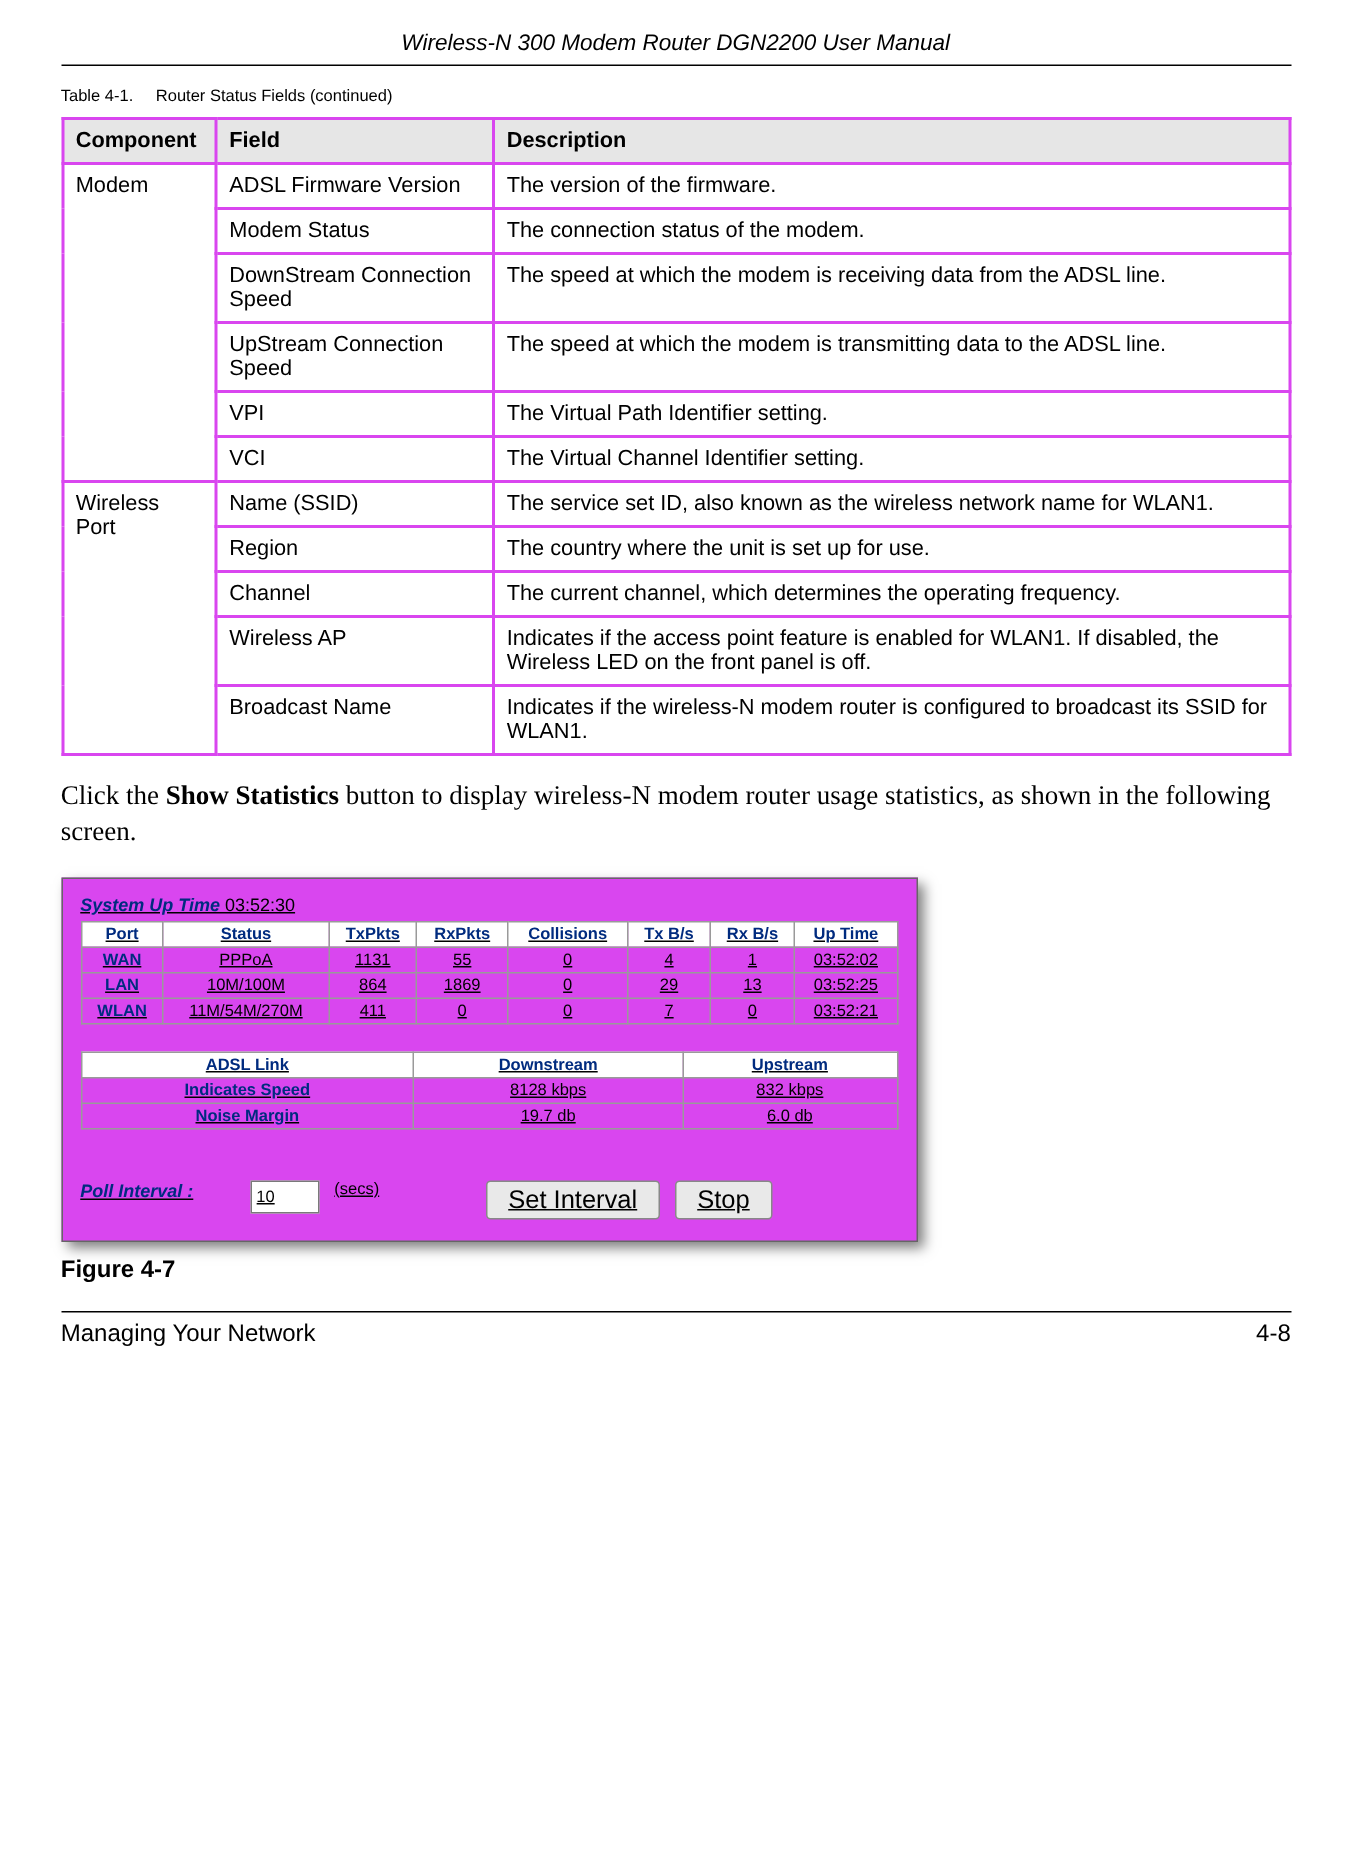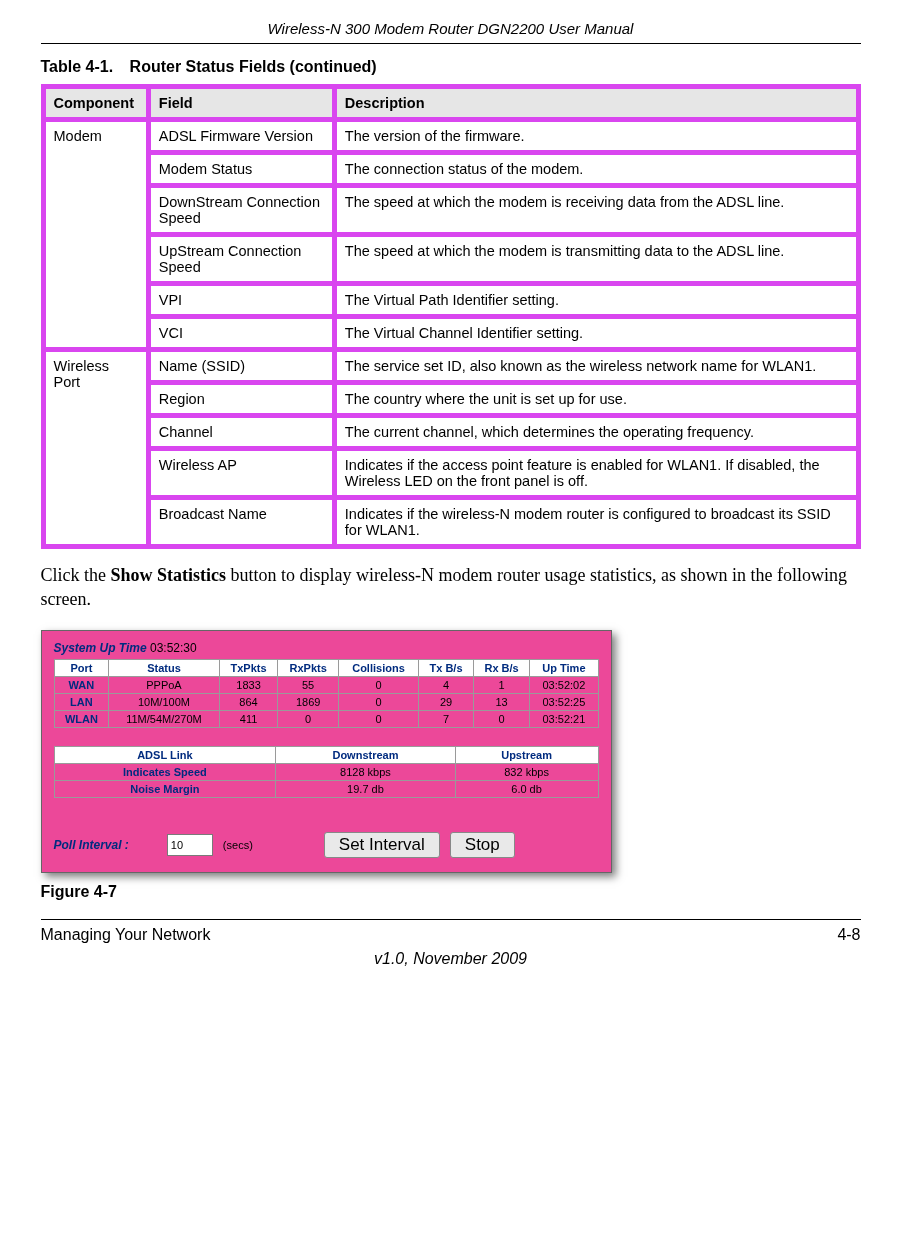--- a/index.html
+++ b/index.html
@@ -16,58 +16,59 @@
   }
   .running-header {
     font-style: italic;
     text-align: center;
     font-size: 15px;
     border-bottom: 1.5px solid #000;
     padding-bottom: 6px;
     margin-bottom: 14px;
   }
   .table-caption {
-    font-weight: bold;
-    font-size: 16px;
+    font-weight: normal;
+    font-size: 11px;
     margin-bottom: 8px;
   }
   .table-caption .tabno {
     margin-right: 12px;
   }
   table.status {
     border-collapse: collapse;
     width: 100%;
     font-size: 14.5px;
     margin-bottom: 14px;
   }
   table.status th, table.status td {
-    border: 5px solid #d946ef;
+    border: 2px solid #d946ef;
     padding: 6px 8px;
     text-align: left;
     vertical-align: top;
   }
   table.status th {
     background: #e6e6e6;
     font-weight: bold;
   }
   .bodytext {
     font-family: "Times New Roman", Times, serif;
     font-size: 18px;
     line-height: 1.35;
     margin: 12px 0 18px 0;
   }
   
   .stats-panel {
     width: 545px;
     border: 1px solid #666;
     padding: 10px 12px 14px 12px;
-    background: #ec4899;
+    background: #d946ef;
     font-family: Tahoma, Arial, sans-serif;
     font-size: 11px;
     box-shadow: 4px 4px 8px rgba(0,0,0,0.5);
+    text-decoration: underline;
   }
   .stats-panel .sysup {
     font-weight: bold;
     color: #002b7f;
     font-style: italic;
     margin-bottom: 4px;
     font-size: 12px;
   }
   .stats-panel .sysup .val {
     color: #000;
@@ -96,21 +97,21 @@
     font-weight: bold;
   }
   table.grid2 { margin-top: 18px; }
   table.grid2 td.lbl {
     color: #002b7f;
     font-weight: bold;
   }
   .poll-row {
     margin-top: 34px;
     display: flex;
-    align-items: center;
+    align-items: flex-start;
     gap: 10px;
   }
   .poll-row .lbl {
     font-weight: bold;
     color: #002b7f;
     font-style: italic;
     font-size: 12px;
     margin-right: 28px;
   }
   .poll-row input[type="text"] {
@@ -246,21 +247,21 @@
           <th>Collisions</th>
           <th>Tx B/s</th>
           <th>Rx B/s</th>
           <th>Up Time</th>
         </tr>
       </thead>
       <tbody>
         <tr>
           <td class="port">WAN</td>
           <td>PPPoA</td>
-          <td>1833</td>
+          <td>1131</td>
           <td>55</td>
           <td>0</td>
           <td>4</td>
           <td>1</td>
           <td>03:52:02</td>
         </tr>
         <tr>
           <td class="port">LAN</td>
           <td>10M/100M</td>
           <td>864</td>
@@ -314,16 +315,15 @@
     </div>
   </div>
 
   <div class="fig-cap">Figure 4-7</div>
 
   <div class="footer-rule">
     <div class="footer-row">
       <span>Managing Your Network</span>
       <span>4-8</span>
     </div>
-    <div class="footer-version">v1.0, November 2009</div>
   </div>
 
 </div>
 
 </body></html>

